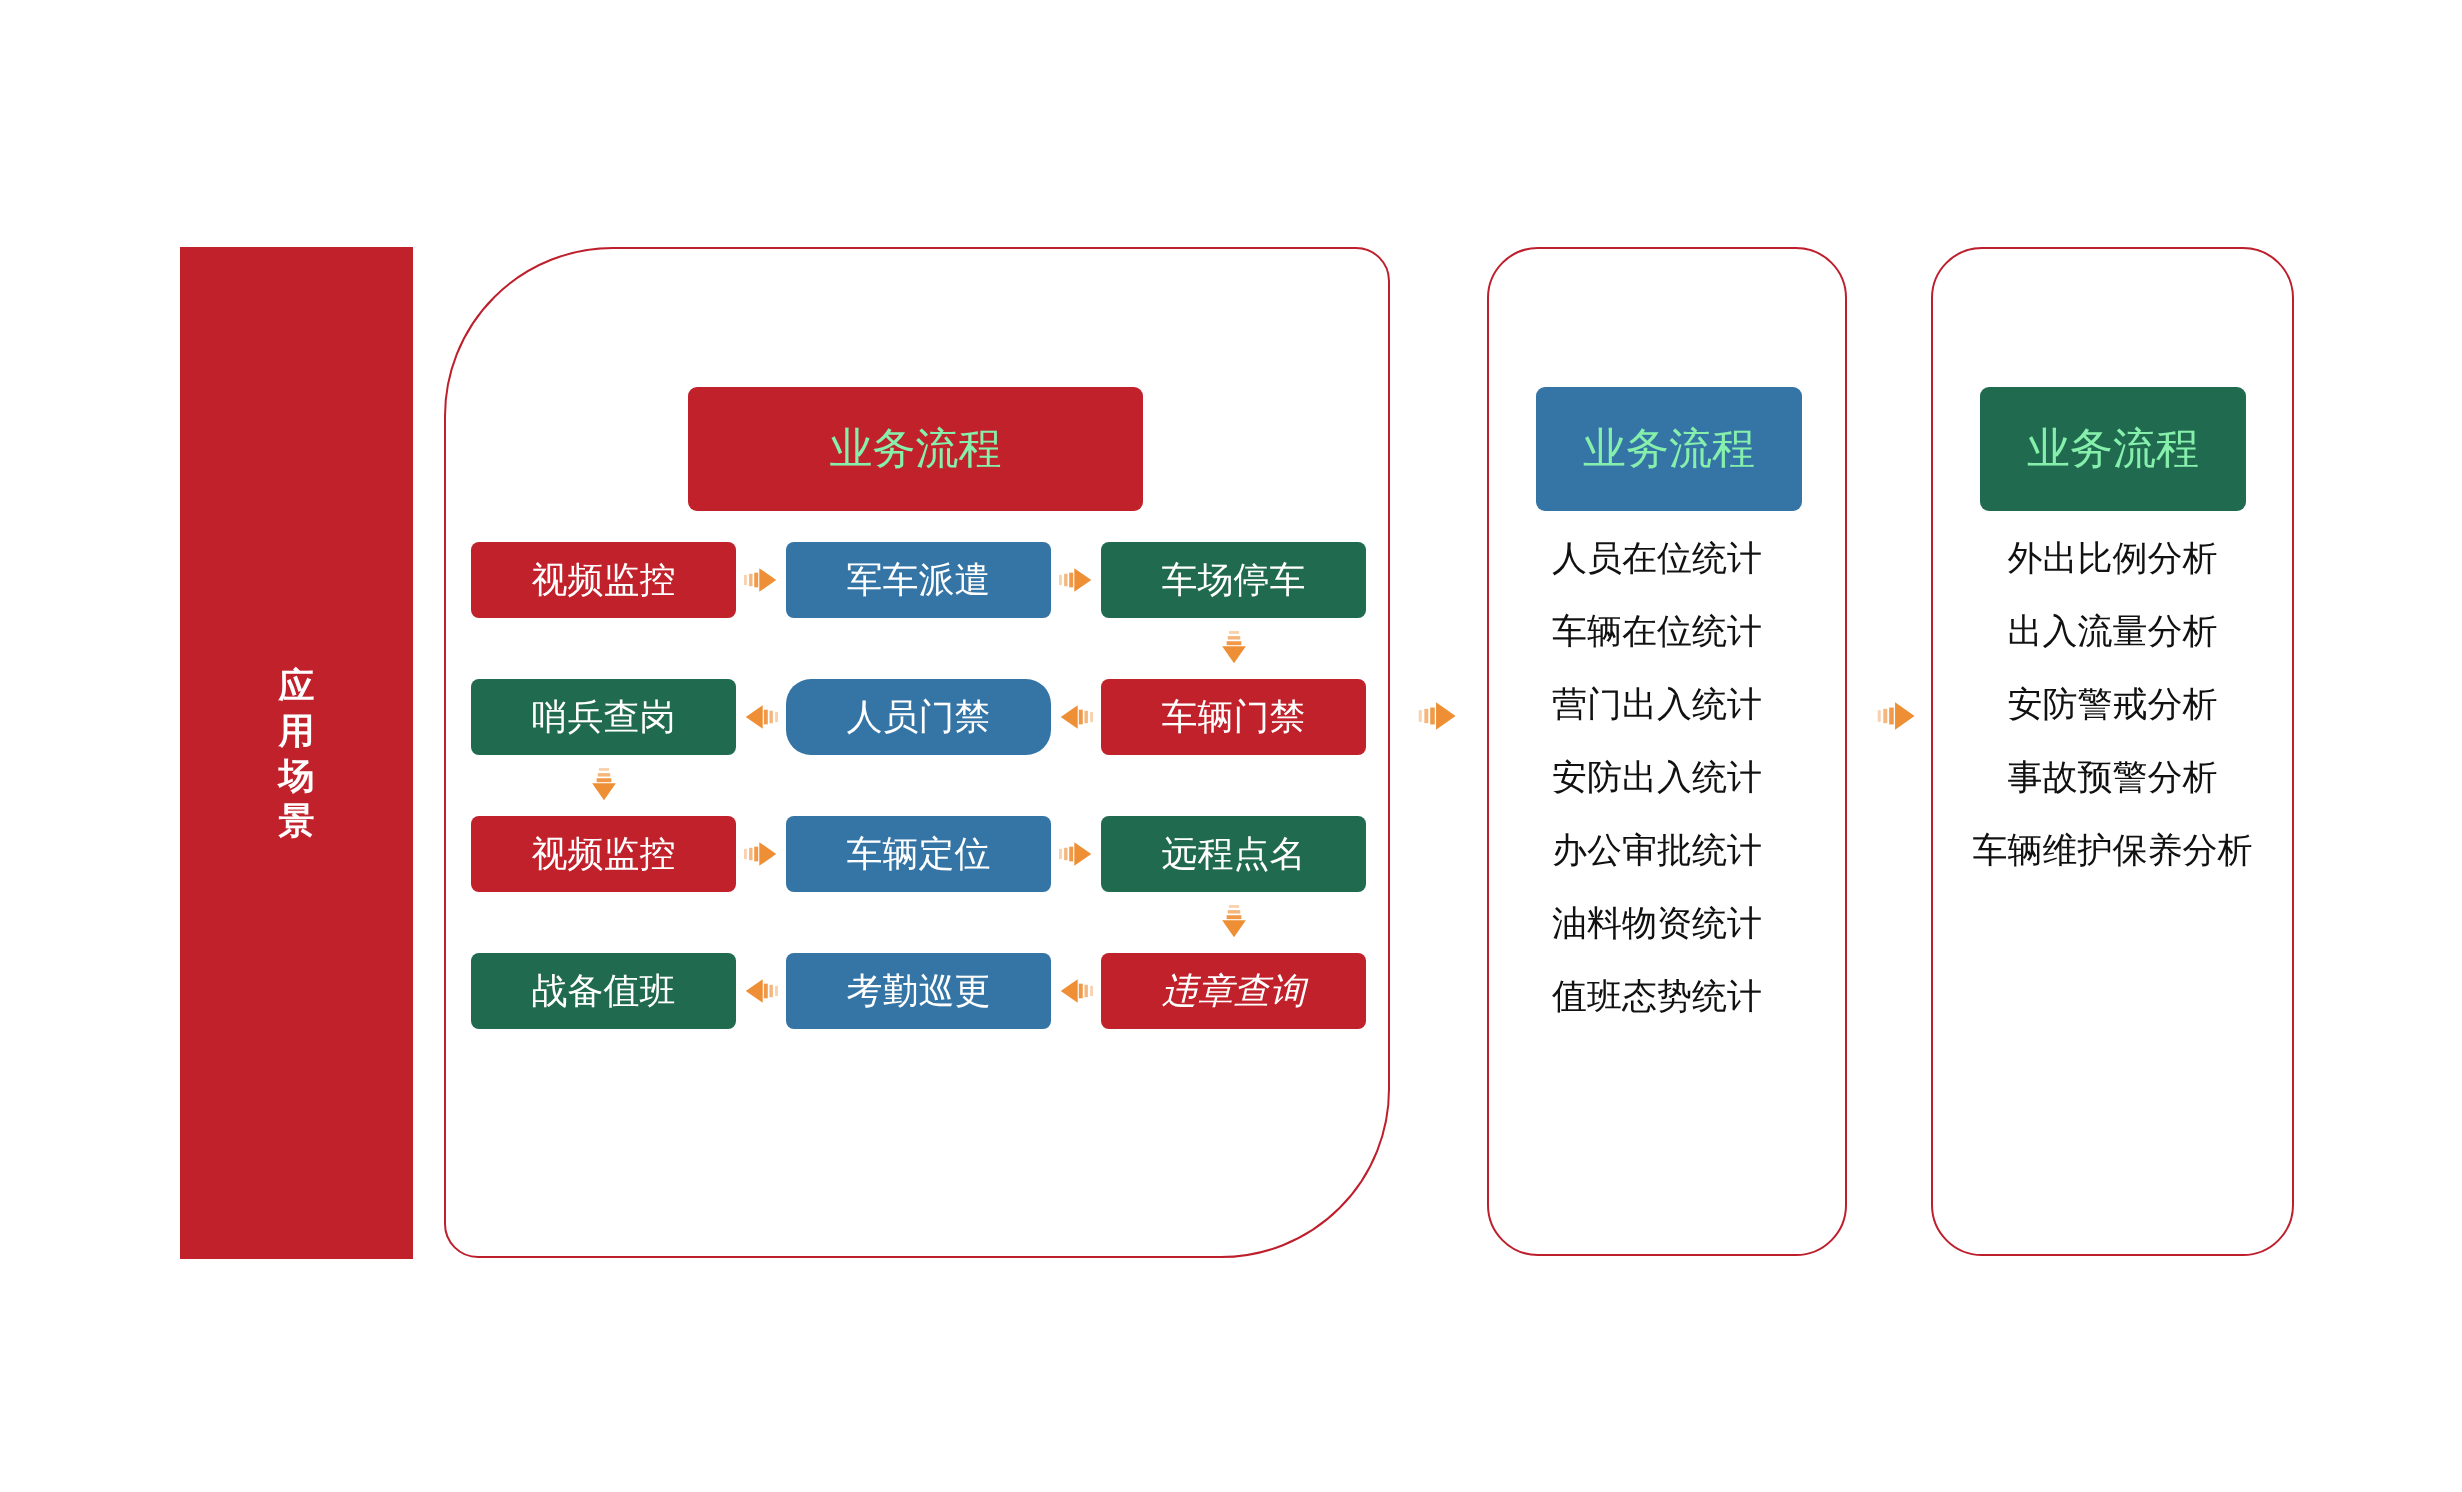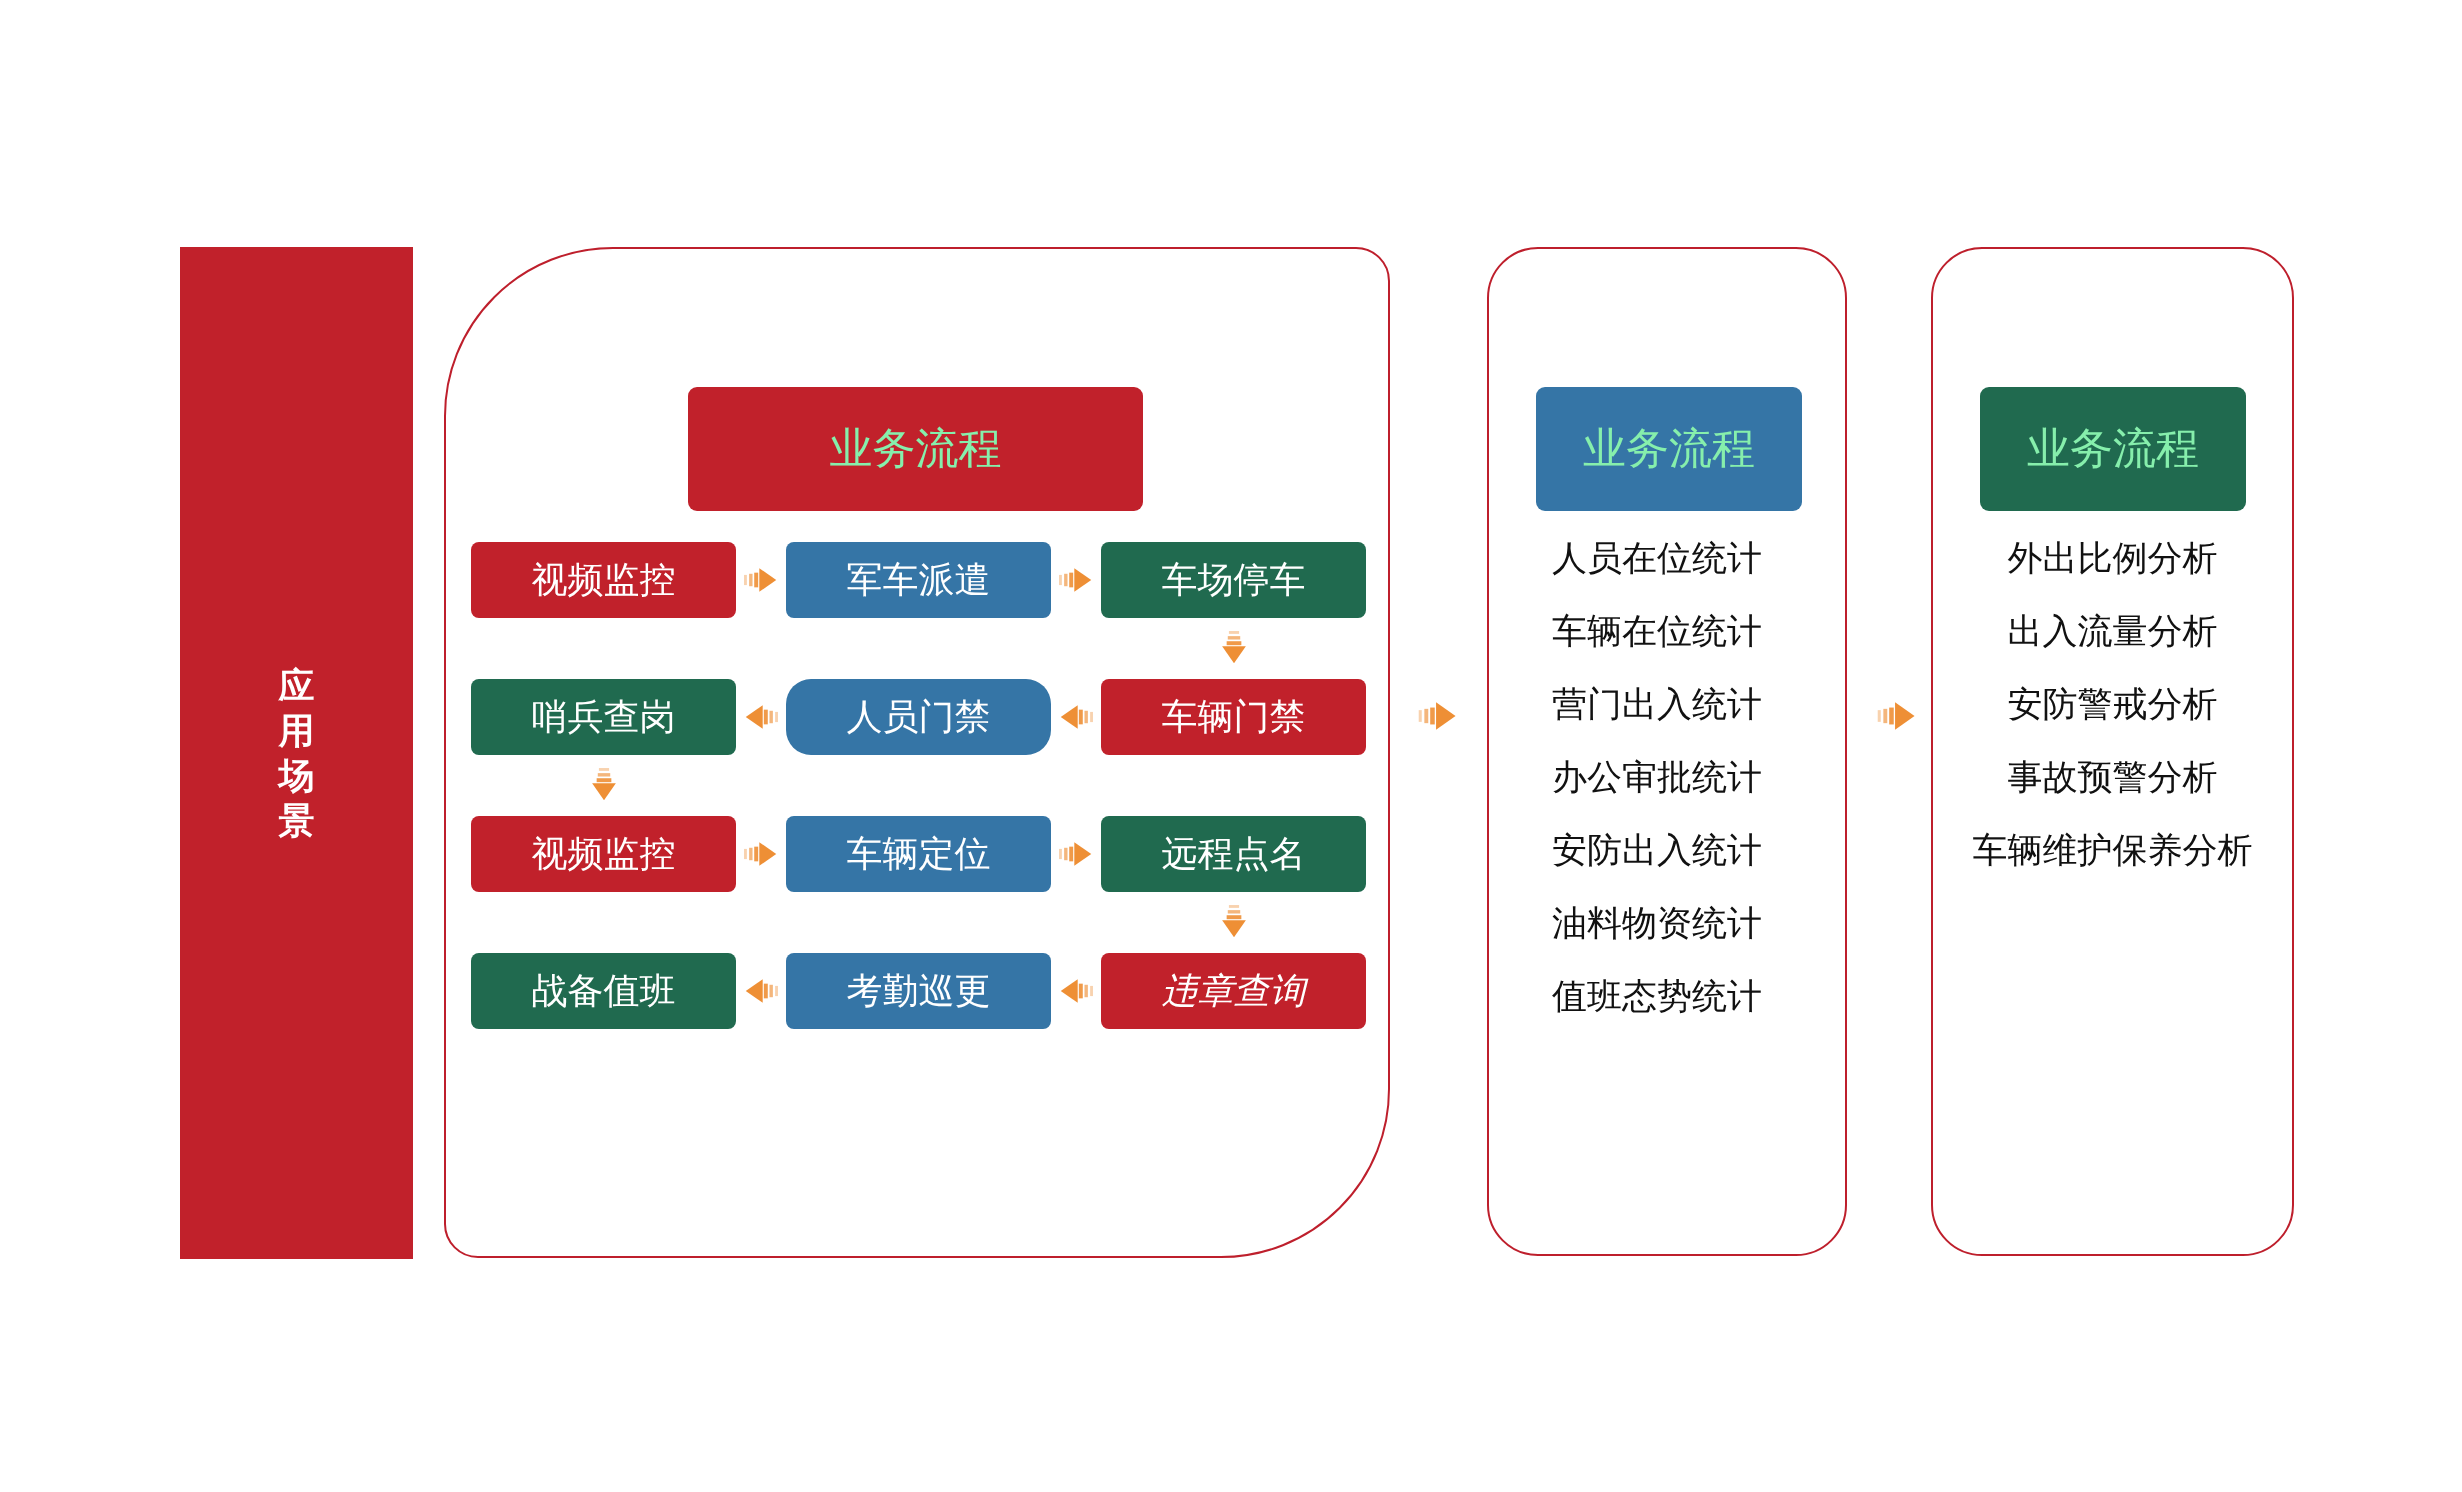--- a/index.html
+++ b/index.html
@@ -192,22 +192,22 @@
         <rect x="9" y="12" width="6" height="22" fill="#EE8F35" opacity="0.65"></rect>
         <rect x="18" y="10" width="7" height="26" fill="#EE8F35" opacity="0.9"></rect>
         <polygon points="27,2 57,23 27,44" fill="#EE8F35"></polygon>
       </svg>
     </span>
 
   <div class="list stats-list">
     <div class="item">人员在位统计</div>
     <div class="item">车辆在位统计</div>
     <div class="item">营门出入统计</div>
+    <div class="item">安防出入统计</div>
     <div class="item">办公审批统计</div>
-    <div class="item">安防出入统计</div>
     <div class="item">油料物资统计</div>
     <div class="item">值班态势统计</div>
   </div>
 
   <div class="list analysis-list">
     <div class="item">外出比例分析</div>
     <div class="item">出入流量分析</div>
     <div class="item">安防警戒分析</div>
     <div class="item">事故预警分析</div>
     <div class="item">车辆维护保养分析</div>

